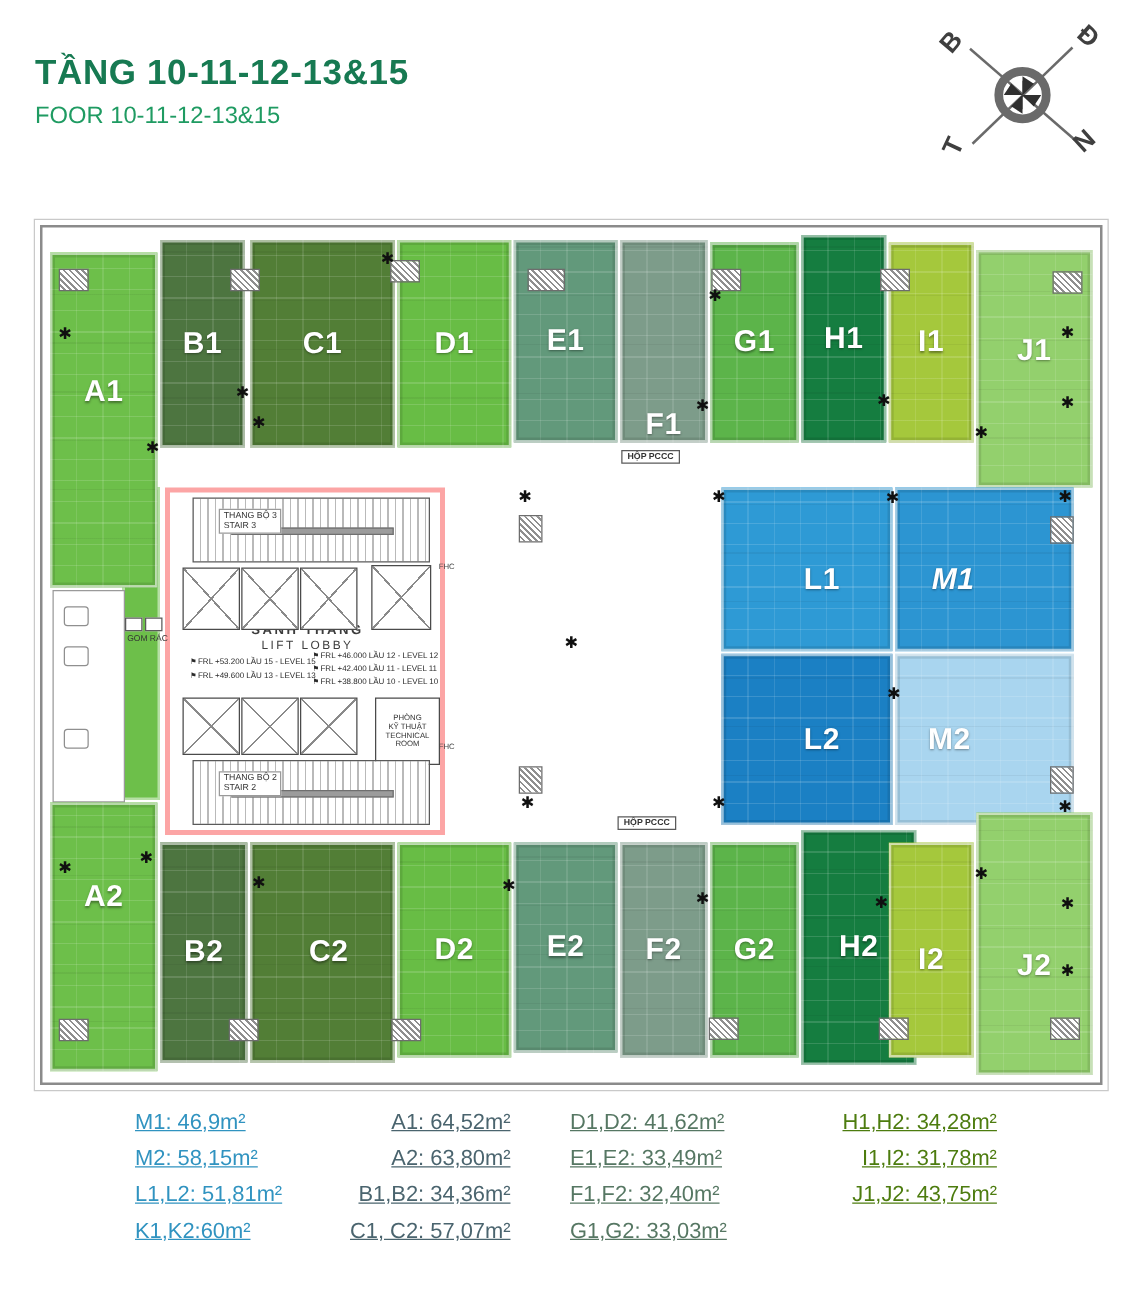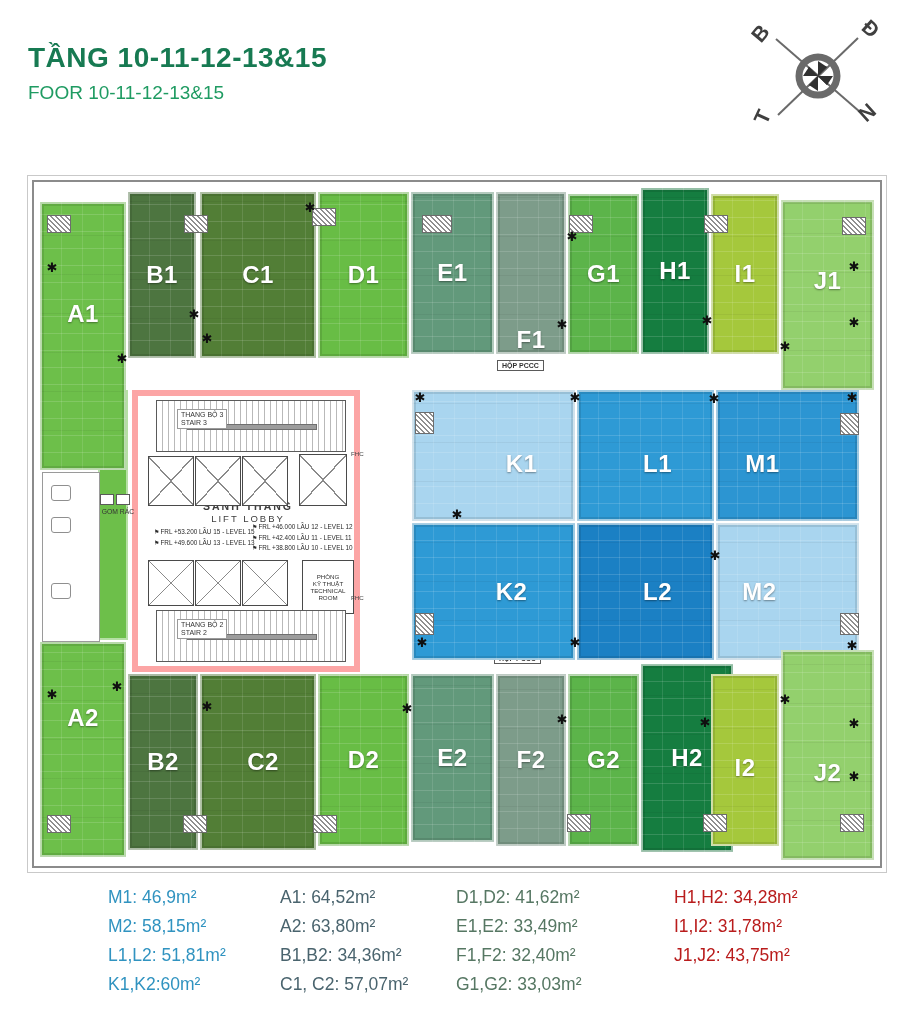--- a/index.html
+++ b/index.html
@@ -26,21 +26,21 @@
         text-shadow:0 1px 2px rgba(0,0,0,.40);}
   .hatch{position:absolute;background:repeating-linear-gradient(45deg,#ffffff 0 2px,#8f8f8f 2px 3.5px);
         border:1px solid #6d6d6d;}
   .star{position:absolute;color:#101010;font-size:13px;line-height:13px;transform:translate(-50%,-50%);}
 
   .strip-left{position:absolute;left:64px;top:208px;width:30px;height:250px;background:#6dbf4a;
         box-shadow:inset 0 0 0 2px rgba(255,255,255,.5);}
   .wc{position:absolute;left:8px;top:290px;width:56px;height:168px;border:1px solid #9a9a9a;background:#fff;}
   .wc i{position:absolute;border:1px solid #8f8f8f;border-radius:3px;}
 
-  .core{position:absolute;left:98px;top:208px;width:216px;height:270px;border:6px solid #fca5a5;background:#fff;}
+  .core{position:absolute;left:98px;top:208px;width:216px;height:270px;border:4px solid #fca5a5;background:#fff;}
   .stair{position:absolute;left:18px;width:188px;height:50px;border:1.5px solid #5a5a5a;
         background:repeating-linear-gradient(90deg,#ffffff 0 5px,#b9b9b9 5px 6px);}
   .stair3{top:4px;} .stair2{top:214px;}
   .stair-label{position:absolute;left:20px;top:8px;background:#fff;border:1px solid #9a9a9a;
         padding:1px 3px;font-size:7px;line-height:8px;color:#333;white-space:nowrap;}
   .stair-rail{position:absolute;left:30px;top:23px;width:128px;height:4px;background:#9c9c9c;border:1px solid #6f6f6f;}
   .lift{position:absolute;border:1.5px solid #4a4a4a;background:
         linear-gradient(to top right, transparent calc(50% - .7px), #8a8a8a calc(50% - .7px) calc(50% + .7px), transparent calc(50% + .7px)),
         linear-gradient(to bottom right, transparent calc(50% - .7px), #8a8a8a calc(50% - .7px) calc(50% + .7px), transparent calc(50% + .7px)),#fff;}
   .lobby-label{position:absolute;left:48px;top:104px;width:124px;text-align:center;color:#3d3d3d;}
@@ -56,21 +56,21 @@
   .trash{position:absolute;left:62px;top:326px;width:44px;text-align:center;font-size:6.8px;color:#333;}
   .trash-box{position:absolute;width:12px;height:9px;border:1px solid #5a5a5a;background:#fff;}
   .fhc{position:absolute;font-size:6.2px;color:#444;}
   .pccc{position:absolute;border:1px solid #5a5a5a;background:#fff;padding:1px 4px;
         font-size:7px;font-weight:bold;color:#333;white-space:nowrap;}
   .pccc-top{left:463px;top:178px;}
   .pccc-bottom{left:460px;top:471px;}
   .dim{position:absolute;left:812px;top:152px;font-size:6.5px;color:#555;}
 
   .legend{position:absolute;left:0;top:884px;width:900px;height:140px;}
-  .legend-col{position:absolute;top:4px;}
+  .legend-col{position:absolute;top:4px;text-decoration:underline;}
   .legend-col p{margin:0 0 10px 0;font-size:17.5px;line-height:19px;}
 </style>
 </head>
 <body>
 
 <div class="page">
 
   <div class="title">TẦNG 10-11-12-13&amp;15</div>
   <div class="subtitle">FOOR 10-11-12-13&amp;15</div>
 
@@ -185,31 +185,25 @@
       </div>
       <div class="unit" style="left: 607px; top: 6px; width: 68px; height: 166px; background-color: rgb(21, 125, 64); text-align: right;">
         <span class="unit-label" style="transform: translate(0px, 0px);">H1</span>
       </div>
       <div class="unit" style="left: 677px; top: 12px; width: 68px; height: 160px; background-color: rgb(165, 200, 60);">
         <span class="unit-label" style="transform: translate(0px, 0px);">I1</span>
       </div>
       <div class="unit" style="left: 747px; top: 18px; width: 93px; height: 190px; background-color: rgb(147, 208, 109);">
         <span class="unit-label" style="transform: translate(0px, -14px);">J1</span>
       </div>
-      <div class="unit" style="left: 378px; top: 208px; width: 163px; height: 131px; background-color: rgb(169, 213, 239);">
-        <span class="unit-label" style="transform: translate(28px, 8px);">K1</span>
-      </div>
       <div class="unit" style="left: 543px; top: 208px; width: 137px; height: 131px; background-color: rgb(46, 154, 213);">
         <span class="unit-label" style="transform: translate(12px, 8px);">L1</span>
       </div>
       <div class="unit" style="left: 682px; top: 208px; width: 143px; height: 131px; background-color: rgb(44, 149, 210);">
-        <span class="unit-label" style="transform: translate(-25px, 8px);">M1</span>
-      </div>
-      <div class="unit" style="left: 378px; top: 341px; width: 163px; height: 137px; background-color: rgb(46, 154, 213);">
-        <span class="unit-label" style="transform: translate(18px, 0px);">K2</span>
+        <span class="unit-label" style="transform: translate(-25px, 8px); font-style: italic;">M1</span>
       </div>
       <div class="unit" style="left: 543px; top: 341px; width: 137px; height: 137px; background-color: rgb(27, 128, 196);">
         <span class="unit-label" style="transform: translate(12px, 0px);">L2</span>
       </div>
       <div class="unit" style="left: 682px; top: 341px; width: 143px; height: 137px; background-color: rgb(169, 213, 239);">
         <span class="unit-label" style="transform: translate(-28px, 0px);">M2</span>
       </div>
       <div class="unit" style="left: 6px; top: 460px; width: 86px; height: 215px; background-color: rgb(109, 191, 74);">
         <span class="unit-label" style="transform: translate(0px, -32px);">A2</span>
       </div>
@@ -288,32 +282,32 @@
       <span class="star" style="left: 820px; top: 594px;">✱</span>
     </div>
 
   <div class="legend">
       <div class="legend-col" style="left: 108px; color: rgb(48, 147, 192);">
         <p>M1: 46,9m²</p>
         <p>M2: 58,15m²</p>
         <p>L1,L2: 51,81m²</p>
         <p>K1,K2:60m²</p>
       </div>
-      <div class="legend-col" style="left: 280px; color: rgb(74, 100, 110);">
+      <div class="legend-col" style="left: 280px; color: rgb(74, 100, 110); text-align: right;">
         <p>A1: 64,52m²</p>
         <p>A2: 63,80m²</p>
         <p>B1,B2: 34,36m²</p>
         <p>C1, C2: 57,07m²</p>
       </div>
       <div class="legend-col" style="left: 456px; color: rgb(86, 119, 99);">
         <p>D1,D2: 41,62m²</p>
         <p>E1,E2: 33,49m²</p>
         <p>F1,F2: 32,40m²</p>
         <p>G1,G2: 33,03m²</p>
       </div>
-      <div class="legend-col" style="left: 674px; color: #b91c1c;">
+      <div class="legend-col" style="left: 674px; color: #4d7c0f; text-align: right;">
         <p>H1,H2: 34,28m²</p>
         <p>I1,I2: 31,78m²</p>
         <p>J1,J2: 43,75m²</p>
       </div>
     </div>
 
 </div>
 
 </body></html>

